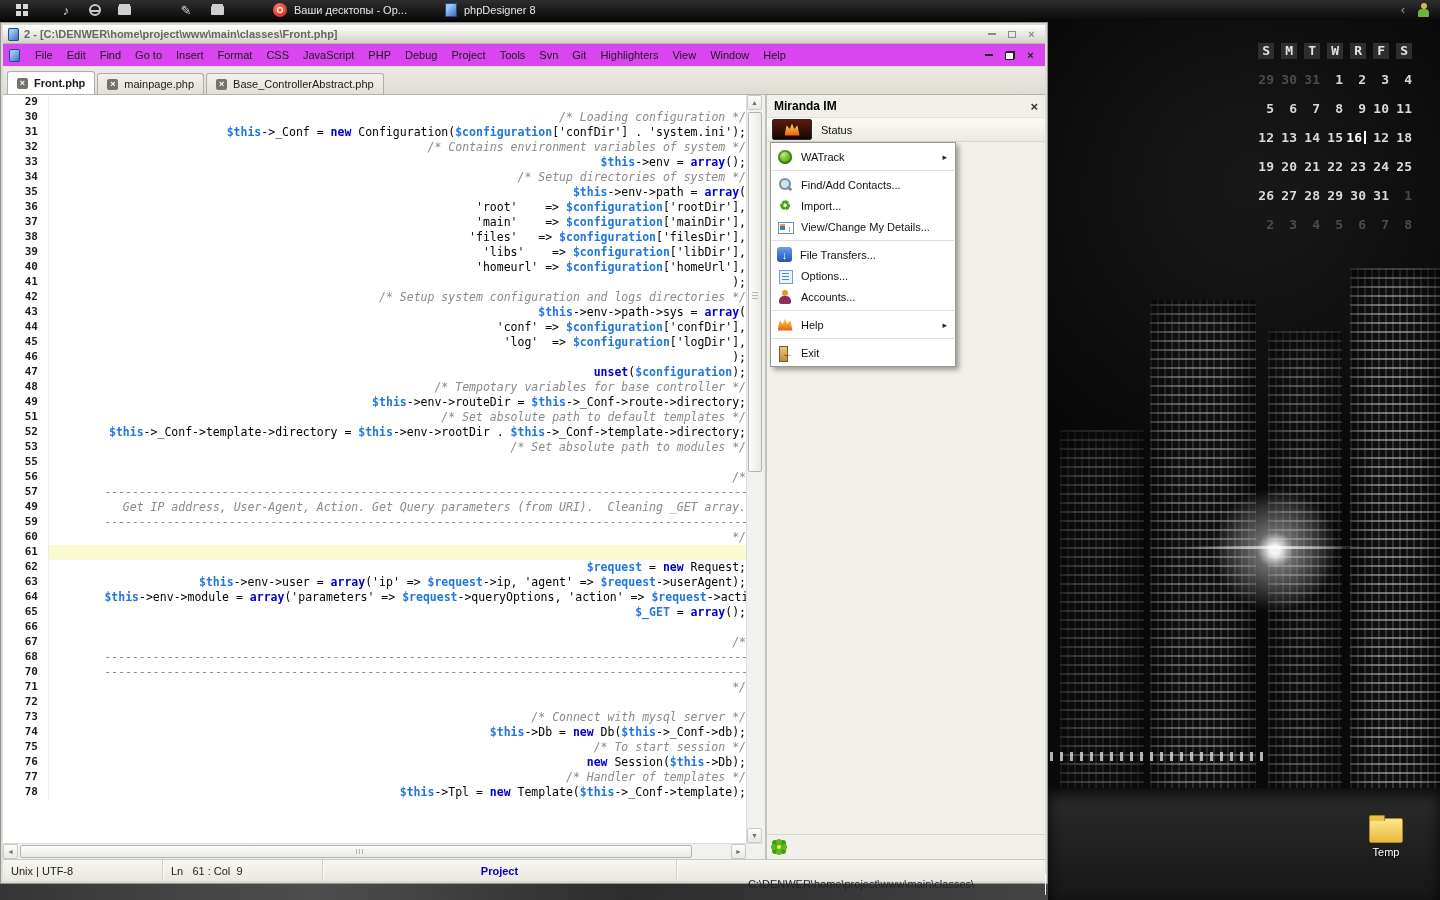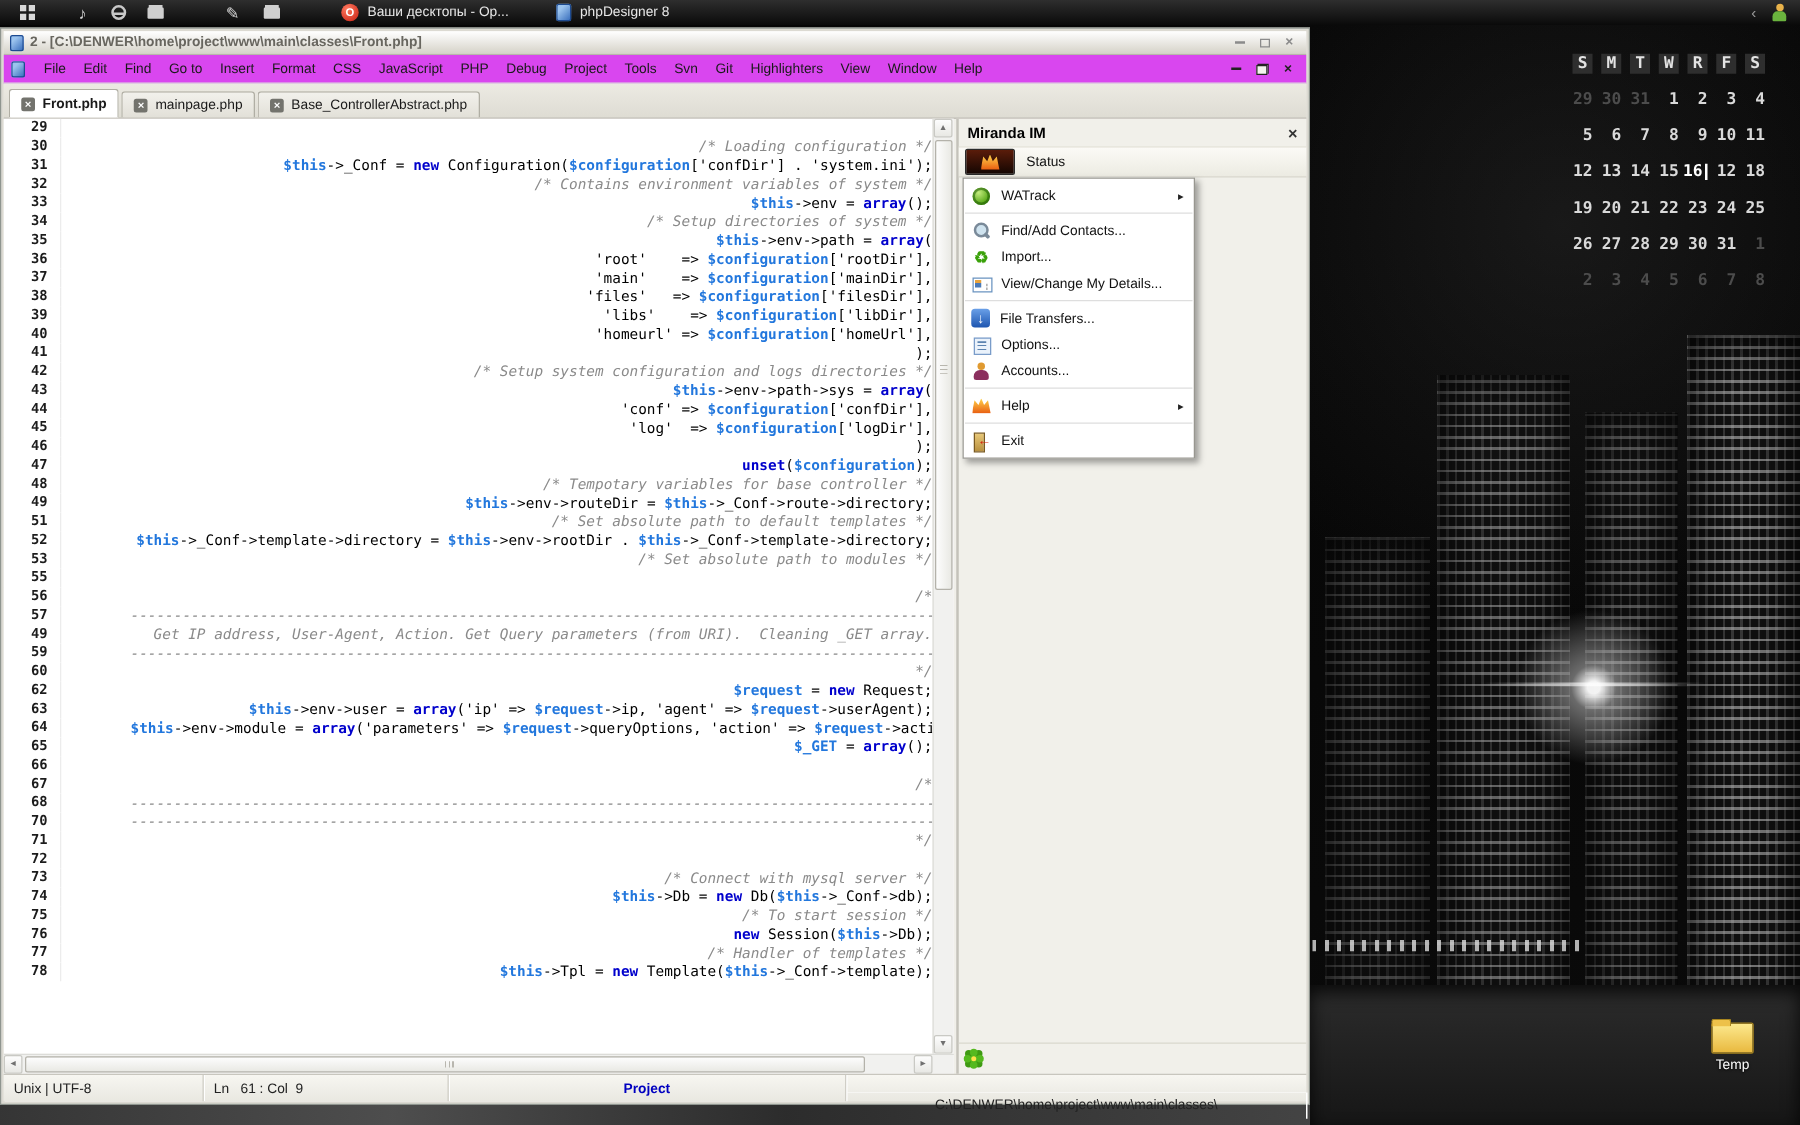--- a/index.html
+++ b/index.html
@@ -194,21 +194,21 @@
     background:linear-gradient(#e8c878,#b8903e); border:1px solid #7a5a20; }
   .icon-exit::after { content:'\2190'; position:absolute; right:0px; top:2px; color:#d42210; font-size:11px; font-weight:bold; }
 
   
   #statusbar { position:absolute; left:2px; right:2px; bottom:2px; height:22px;
     background:linear-gradient(#f7f6f1,#e9e8e1); border-top:1px solid #c8c6be;
     display:flex; align-items:center; font-size:11px; color:#222; }
   .sb-cell { height:100%; display:flex; align-items:center; padding:0 8px;
     border-right:1px solid #d0cec6; box-shadow:1px 0 0 #fff; white-space:pre; }
   .sb-enc { width:160px; }
-  .sb-pos { width:196px; }
+  .sb-pos { width:160px; }
   .sb-proj { flex:1; justify-content:center; color:#0000c0; font-weight:bold; }
   .sb-path { width:368px; justify-content:center; border-right:none;margin-top:27px; }
 </style>
 </head>
 <body>
 
 <div id="desktop">
   <div class="bldg b1"></div>
   <div class="bldg b2"></div>
   <div class="bldg b3"></div>
@@ -509,20 +509,24 @@
           <span class="codepart"><span class="tok-c">        Get IP address, User-Agent, Action. Get Query parameters (from URI).  Cleaning _GET array.</span></span>
         </div>
         <div class="code-line">
           <span class="gutter">59</span>
           <span class="codepart"><span class="tok-c">        --------------------------------------------------------------------------------------------------------------</span></span>
         </div>
         <div class="code-line">
           <span class="gutter">60</span>
           <span class="codepart"><span class="tok-c">        */</span></span>
         </div>
+        <div class="code-line cur">
+          <span class="gutter">61</span>
+          <span class="codepart"></span>
+        </div>
         <div class="code-line">
           <span class="gutter">62</span>
           <span class="codepart"><span class="tok-p">        </span><span class="tok-v">$request</span><span class="tok-p"> = </span><span class="tok-k">new</span><span class="tok-p"> Request;</span></span>
         </div>
         <div class="code-line">
           <span class="gutter">63</span>
           <span class="codepart"><span class="tok-p">        </span><span class="tok-v">$this</span><span class="tok-p">-&gt;env-&gt;user = </span><span class="tok-k">array</span><span class="tok-p">('ip' =&gt; </span><span class="tok-v">$request</span><span class="tok-p">-&gt;ip, 'agent' =&gt; </span><span class="tok-v">$request</span><span class="tok-p">-&gt;userAgent);</span></span>
         </div>
         <div class="code-line">
           <span class="gutter">64</span>

